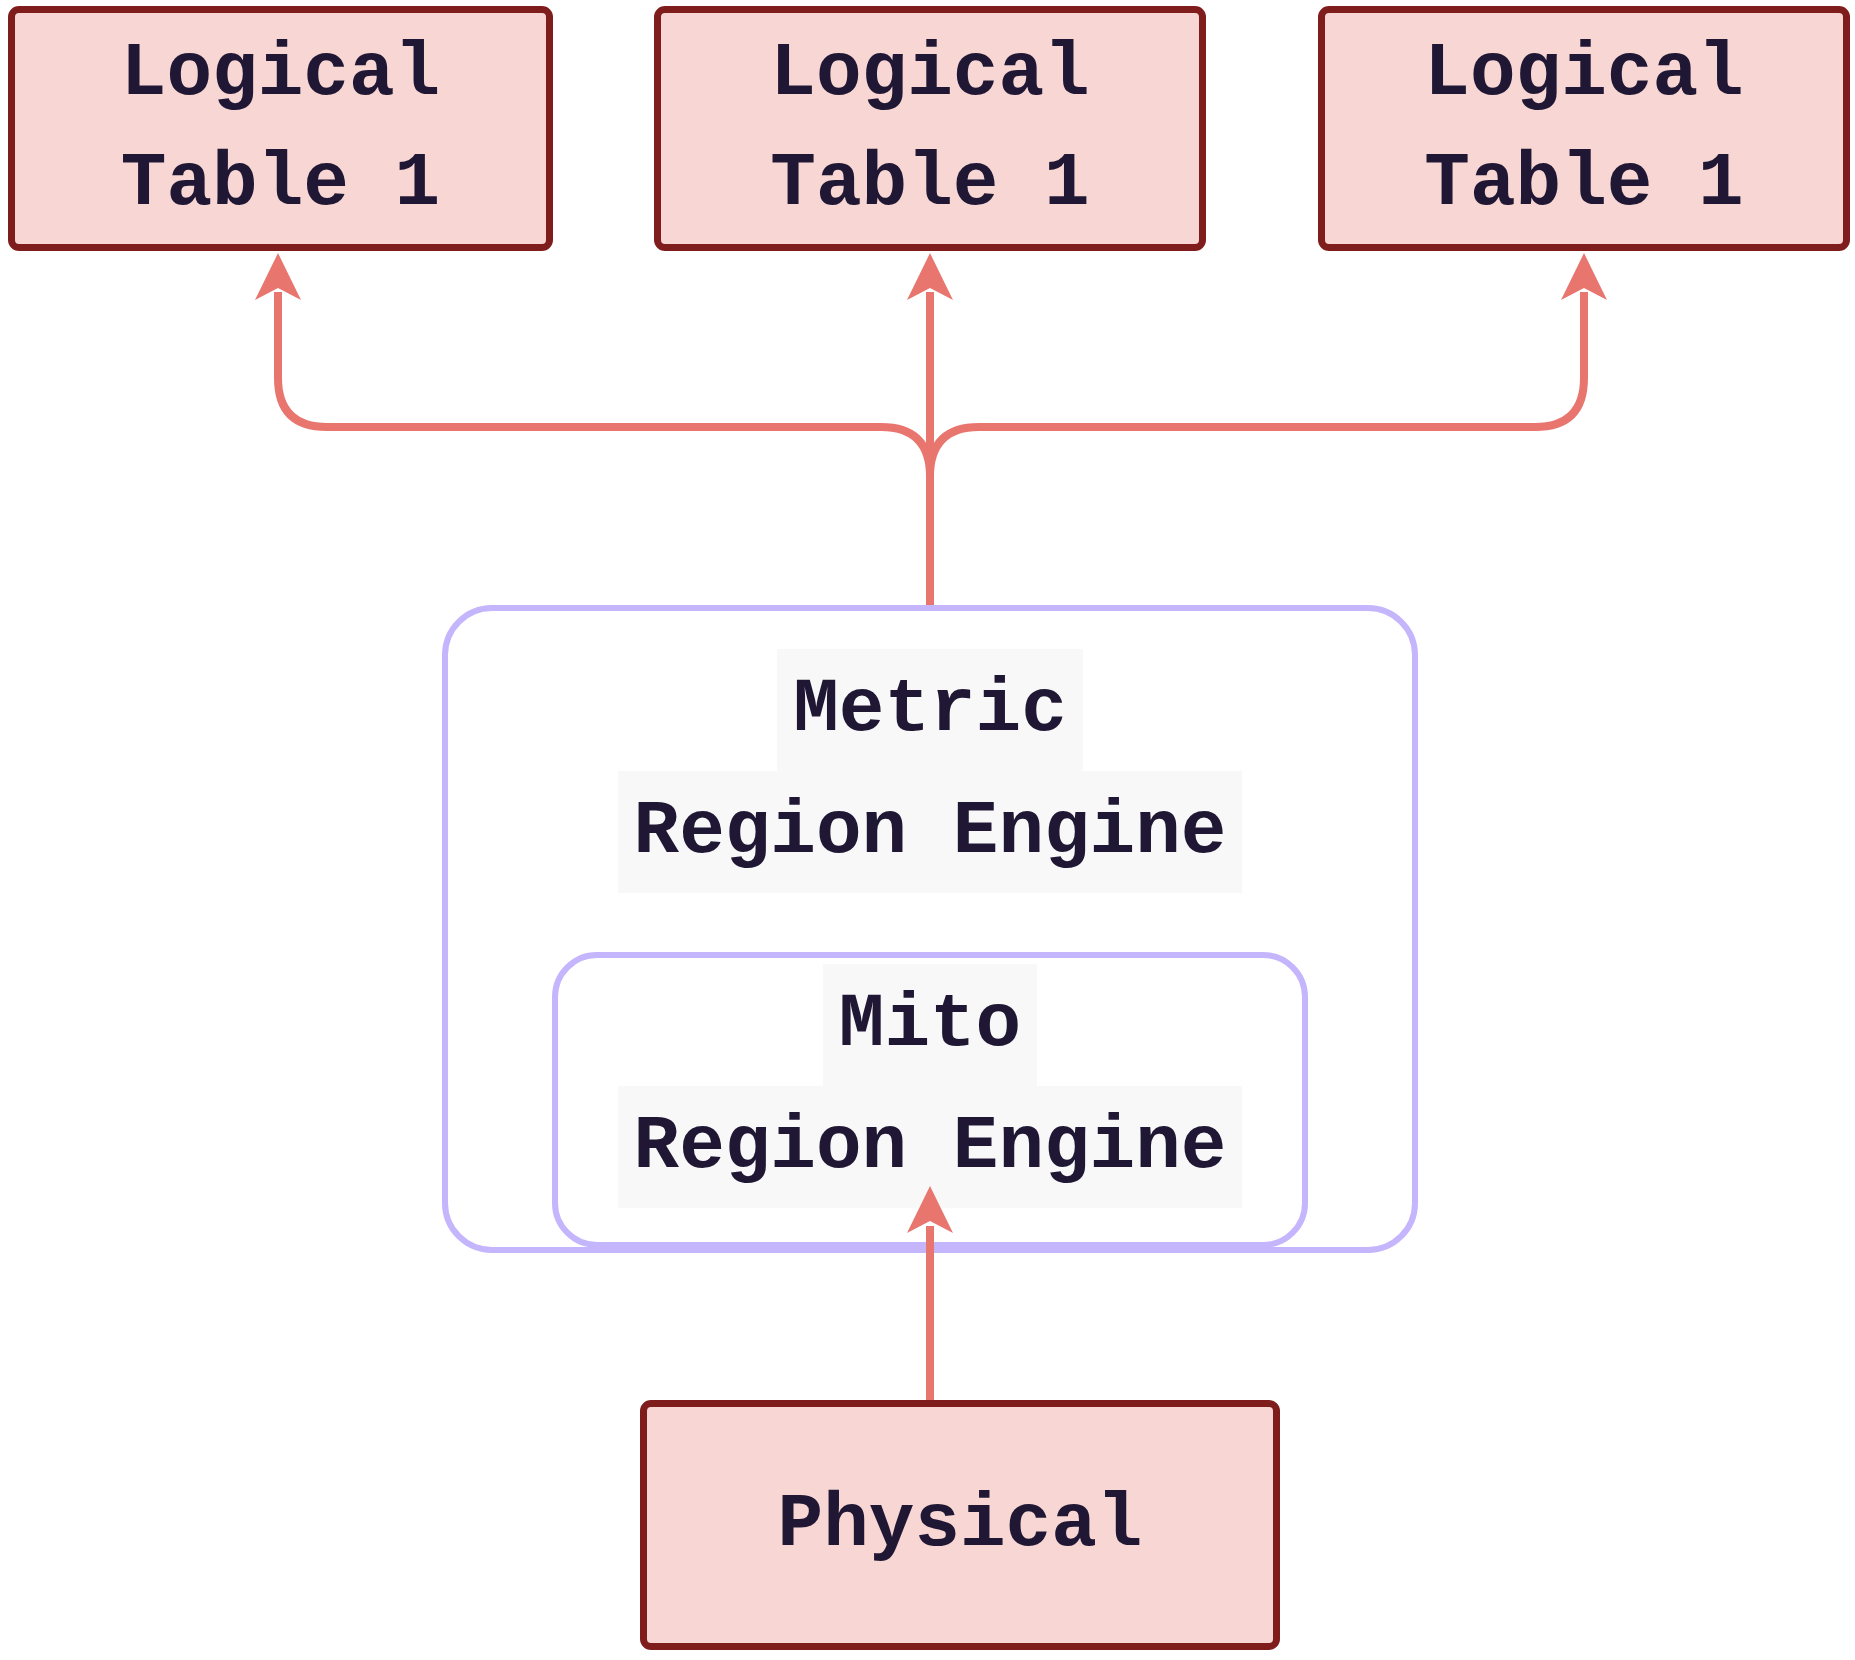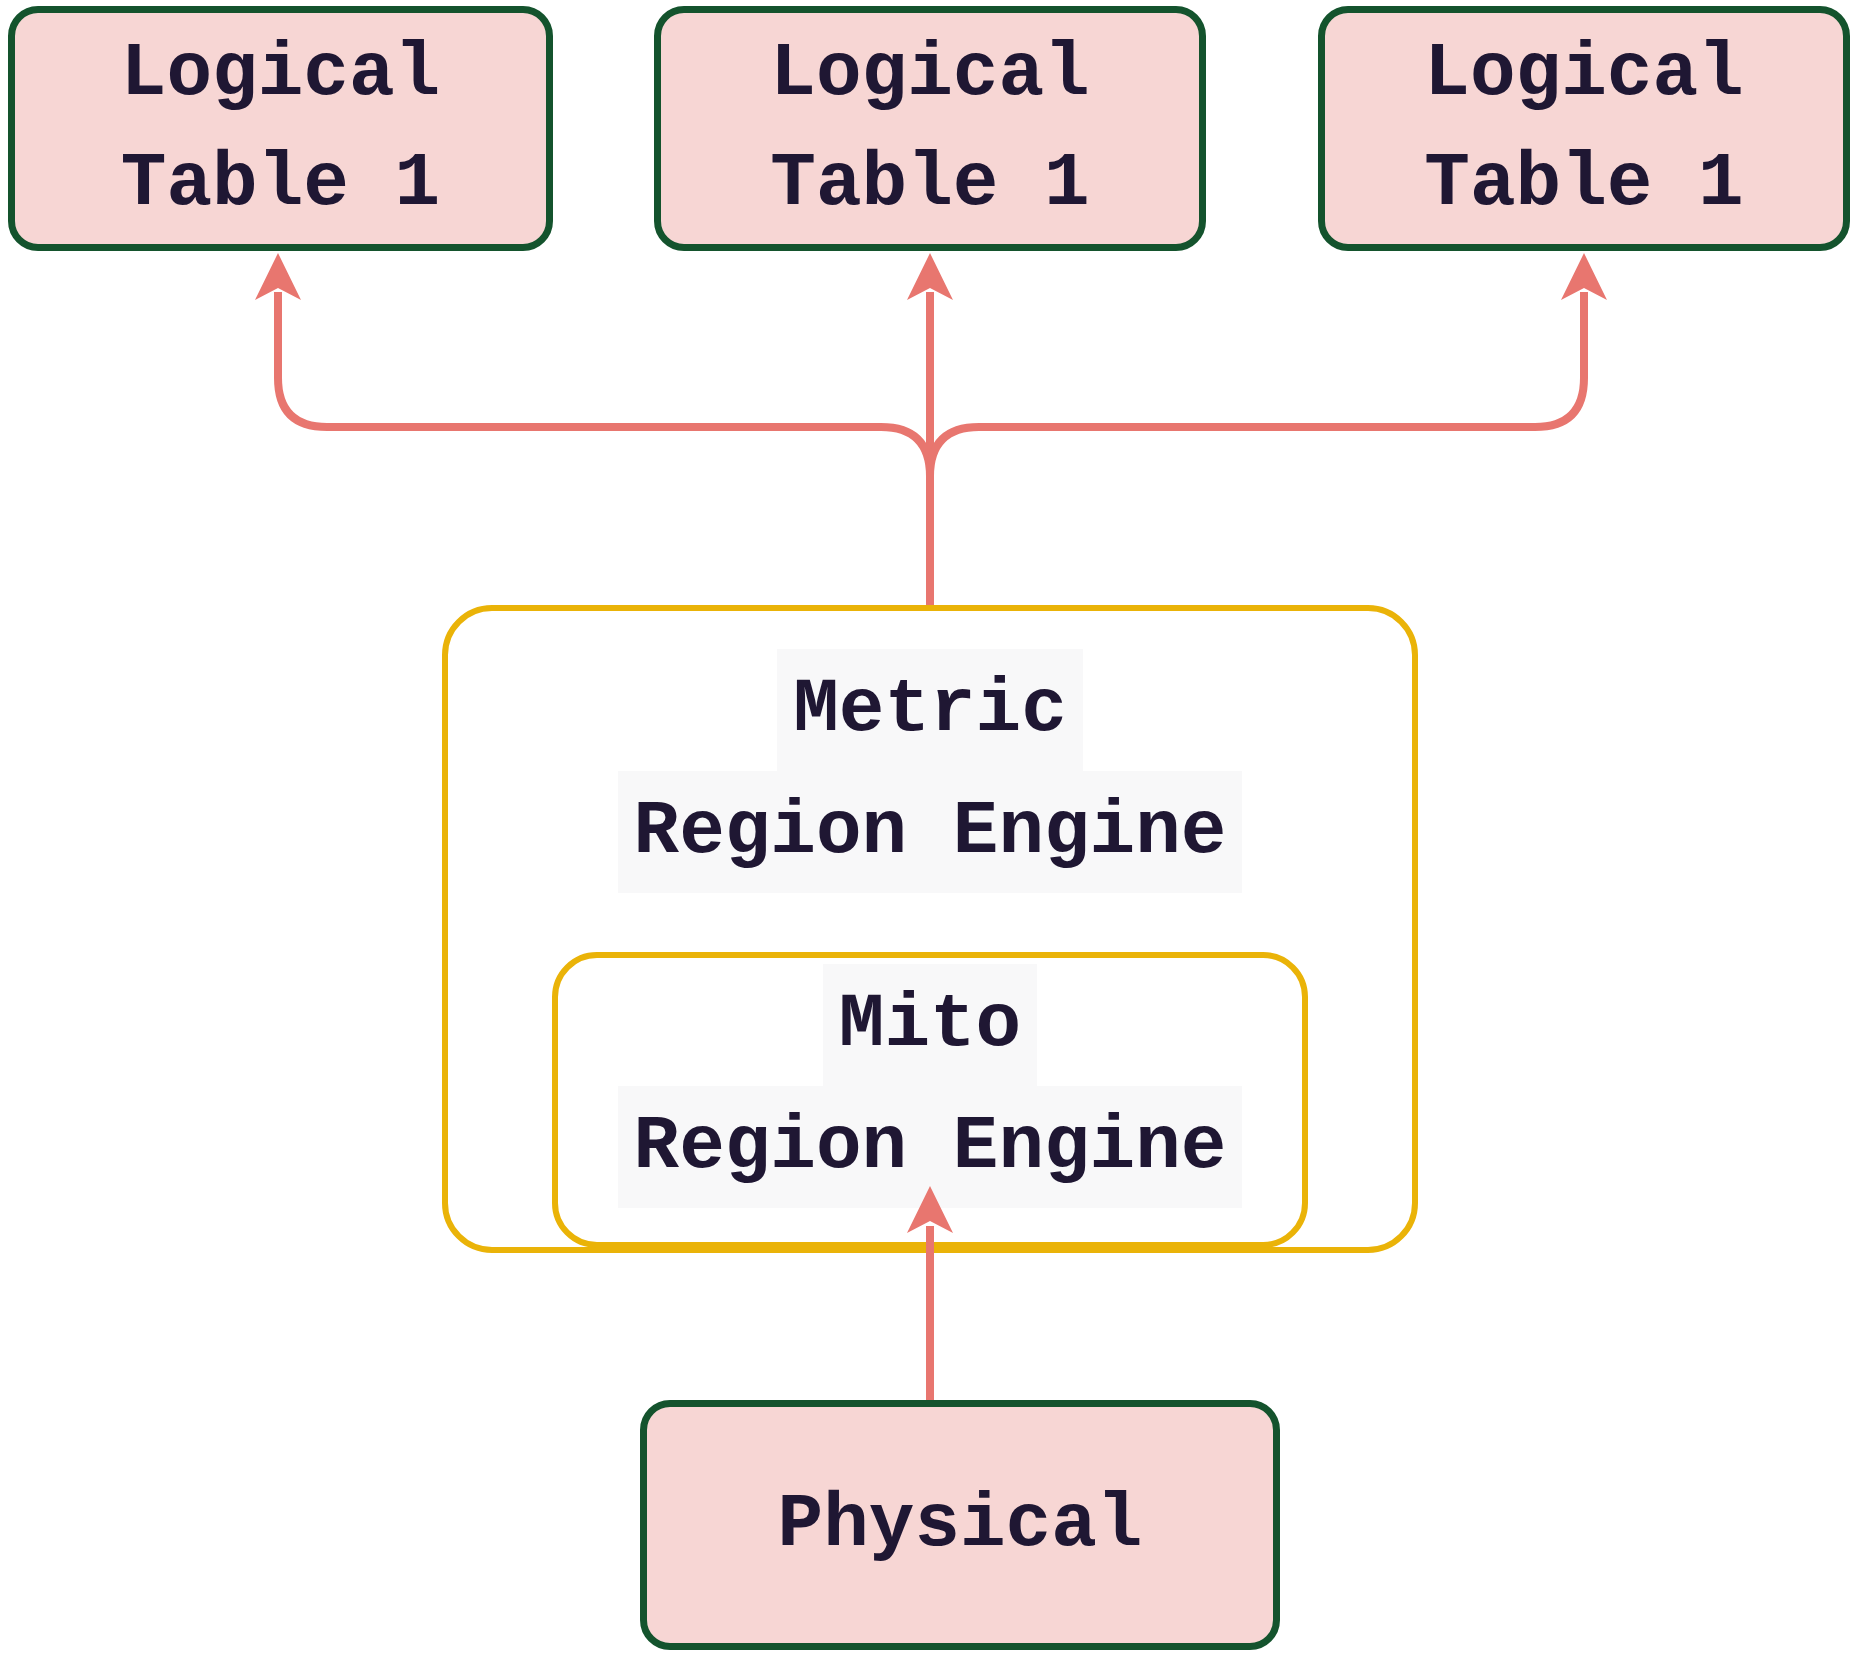--- a/index.html
+++ b/index.html
@@ -31,26 +31,26 @@
     z-index:2;
   }
   .node .line{
     display:block;
     line-height:110px;
     font-size:76px;
     white-space:pre;
   }
   .pinknode{
     background:#f7d6d4;
-    border:7px solid #14532d;
-    border-radius:30px;
+    border:7px solid #7f1d1d;
+    border-radius:11px;
   }
   .enginenode{
     background:#ffffff;
-    border:6px solid #eab308;
+    border:6px solid #c4b5fd;
     justify-content:flex-start;
   }
   .enginenode .line{
     background:#f8f8f9;
     padding:6px 16px;
   }
   .metric{ border-radius:50px; }
   .mito{ border-radius:45px; }
 </style>
 </head>

